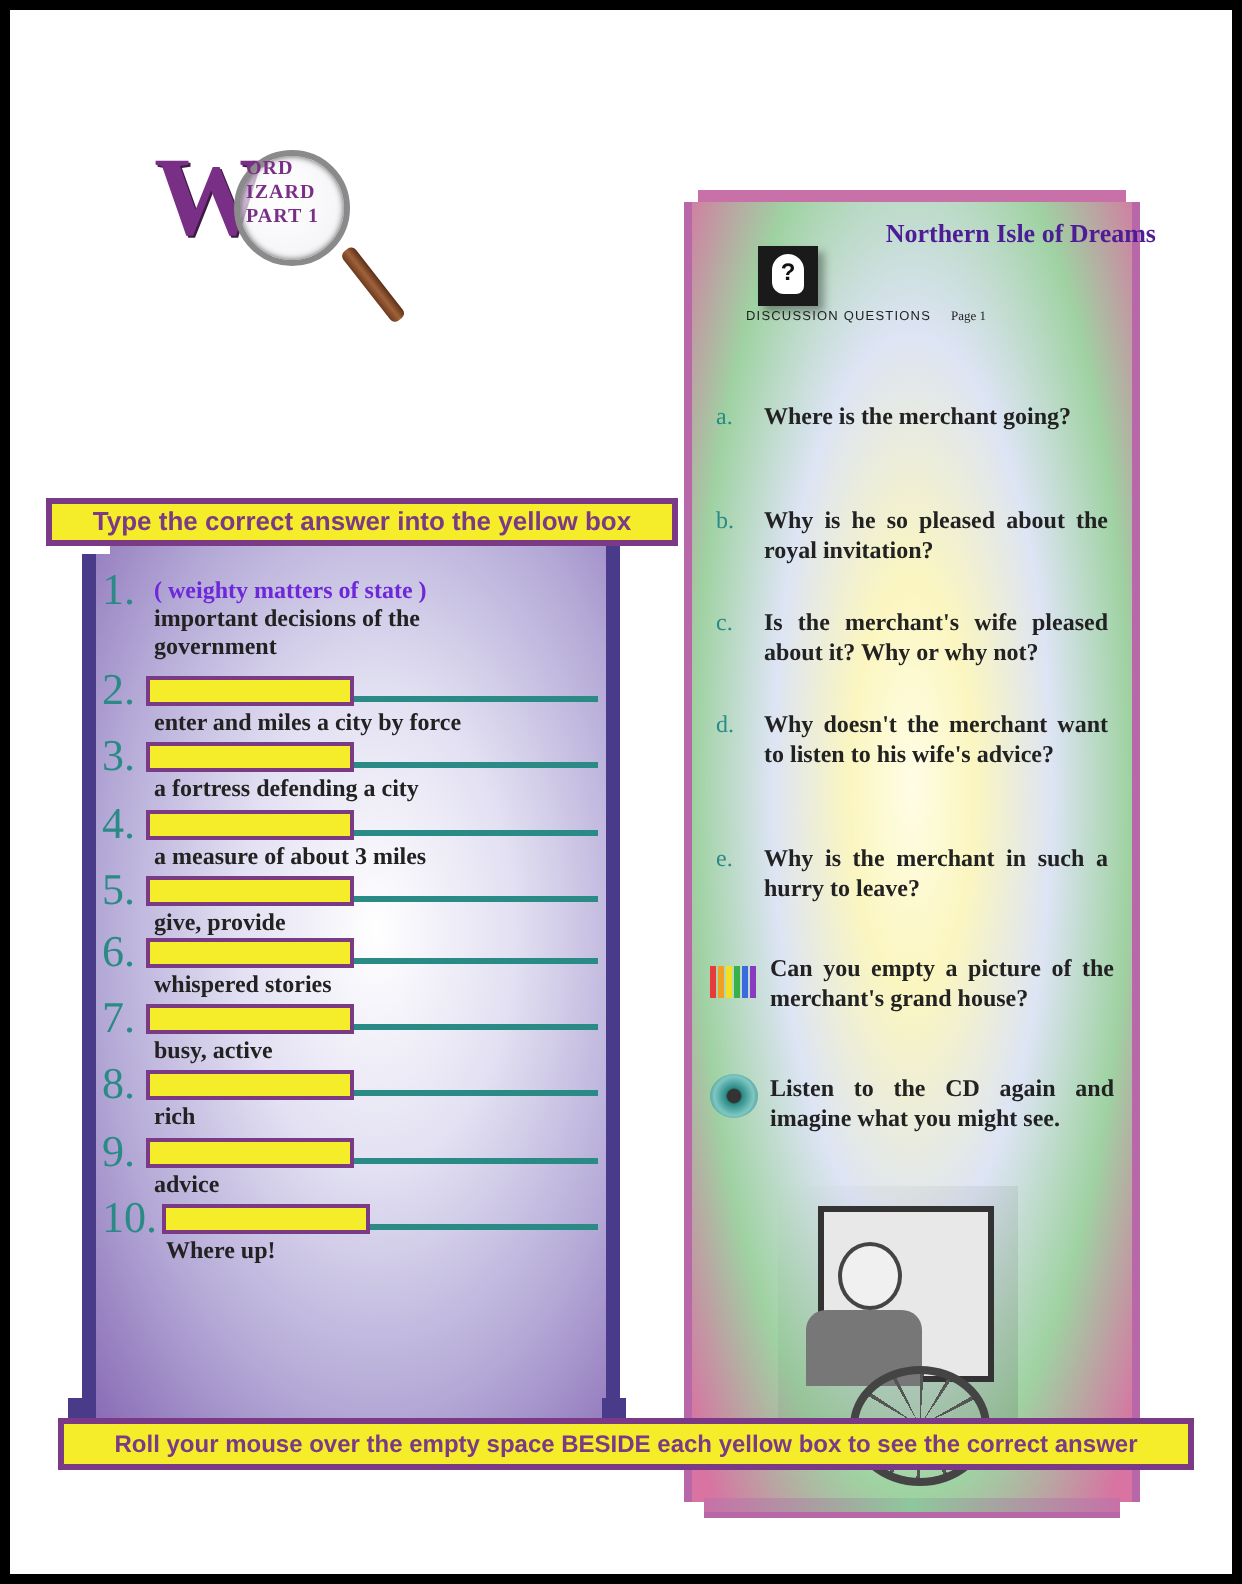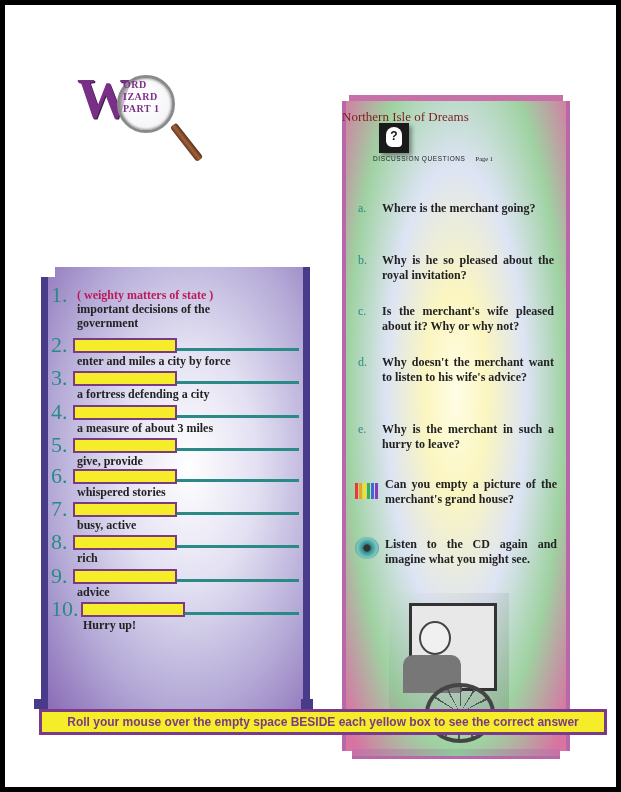--- a/index.html
+++ b/index.html
@@ -72,41 +72,41 @@
   }
   .item .rule {
     position: absolute; left: 126px; top: 10px; width: 122px; height: 3px; background: #2a8a86;
   }
   .item .clue {
     position: absolute; left: 26px; top: 16px; width: 230px;
     font-size: 12px; font-weight: bold; color: #222; line-height: 14px; white-space: nowrap;
   }
   .item .example {
     position: absolute; left: 26px; top: 0;
-    font-size: 12px; font-weight: bold; color: #be185d; line-height: 14px;
+    font-size: 12px; font-weight: bold; color: #6d28d9; line-height: 14px;
   }
 
   
   .right-panel {
     position: absolute; left: 337px; top: 96px; width: 228px; height: 650px;
     background:
       radial-gradient(ellipse at 50% 45%, #fffde6 0%, #fbf6c0 20%, #dde4f4 45%, #9fd2a2 70%, #d873a2 95%);
     border-left: 4px solid #b868a8; border-right: 4px solid #b868a8;
   }
   .rp-cap-top {
     position: absolute; left: 344px; top: 90px; width: 214px; height: 8px; background: #c870a8;
   }
   .rp-cap-bot {
     position: absolute; left: 347px; top: 744px; width: 208px; height: 10px;
     background: linear-gradient(90deg, #c870a8, #8fc79c 50%, #c870a8);
     border-bottom: 3px solid #b868a8;
   }
   .rp-title {
-    position: absolute; left: 337px; top: 104px; width: 236px; text-align: left;
-    font-size: 13px; font-weight: normal; color: #7f1d1d;
+    position: absolute; left: 337px; top: 104px; width: 236px; text-align: right;
+    font-size: 13px; font-weight: bold; color: #4c1d95;
   }
   .q-icon {
     position: absolute; left: 374px; top: 118px; width: 30px; height: 30px;
     background: #1a1a1a; box-shadow: 3px 3px 4px rgba(0,0,0,0.35);
   }
   .q-icon span {
     position: absolute; left: 7px; top: 4px; width: 16px; height: 20px;
     background: #fff; border-radius: 8px 8px 4px 6px;
     font-family: "Liberation Sans", sans-serif; font-weight: bold; font-size: 12px;
     text-align: center; color: #111; line-height: 18px;
@@ -159,21 +159,21 @@
   .illustration .wheel {
     position: absolute; left: 36px; top: 90px; width: 70px; height: 60px;
     border: 4px solid #444; border-radius: 50%;
     background: repeating-conic-gradient(#555 0deg 4deg, transparent 4deg 30deg);
   }
 
   .roll-banner {
     position: absolute; left: 24px; top: 704px; width: 568px; height: 26px;
     background: #f5ec2a; border: 3px solid #7a3a86;
     font-family: "Liberation Sans", sans-serif; font-weight: bold; font-size: 12px;
-    color: #7a3a86; line-height: 20px; text-align: center; white-space: nowrap; margin-left: 10px;
+    color: #7a3a86; line-height: 20px; text-align: center; white-space: nowrap;
   }
 </style>
 </head>
 <body>
 
 <div class="page">
 
   <div class="logo">
     <div class="big-w">W</div>
     <div class="lens"></div>
@@ -183,20 +183,21 @@
       <div>IZARD</div>
       <div>PART 1</div>
     </div>
   </div>
 
 
   <div class="left-panel"></div>
   <div class="corner" style="left:29px; top:694px;"></div>
   <div class="corner" style="left:296px; top:694px;"></div>
 
+  <div class="type-banner">Type the correct answer into the yellow box</div>
 
   <div class="item" style="top:283px;">
     <div class="num">1.</div>
     <div class="example">( weighty matters of state )</div>
     <div class="clue" style="top:14px; white-space:normal; width:180px;">important decisions of the government</div>
   </div>
 
   <div class="item" style="top:333px;">
     <div class="num">2.</div>
     <div class="answer-box"></div>
@@ -250,21 +251,21 @@
     <div class="num">9.</div>
     <div class="answer-box"></div>
     <div class="rule"></div>
     <div class="clue">advice</div>
   </div>
 
   <div class="item" style="top:597px;">
     <div class="num">10.</div>
     <div class="answer-box" style="left:30px;"></div>
     <div class="rule" style="left:134px; width:114px;"></div>
-    <div class="clue" style="left:32px;">Hurry up!</div>
+    <div class="clue" style="left:32px;">Where up!</div>
   </div>
 
   <div class="rp-cap-top"></div>
   <div class="right-panel"></div>
   <div class="rp-cap-bot"></div>
 
   <div class="rp-title">Northern Isle of Dreams</div>
   <div class="q-icon">
       <span>?</span>
     </div>

